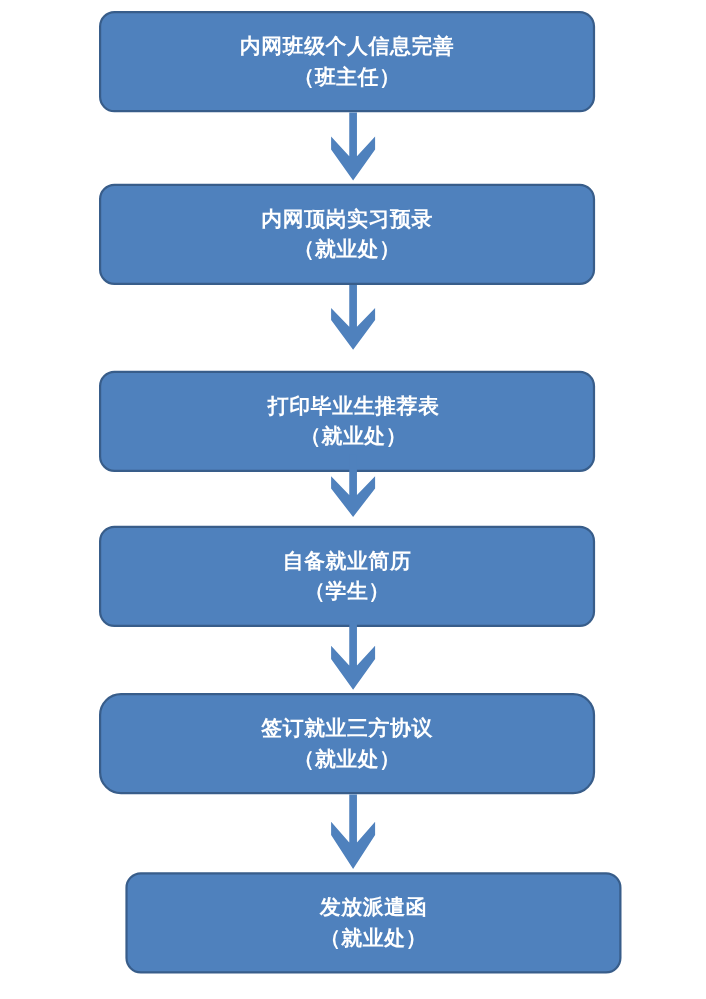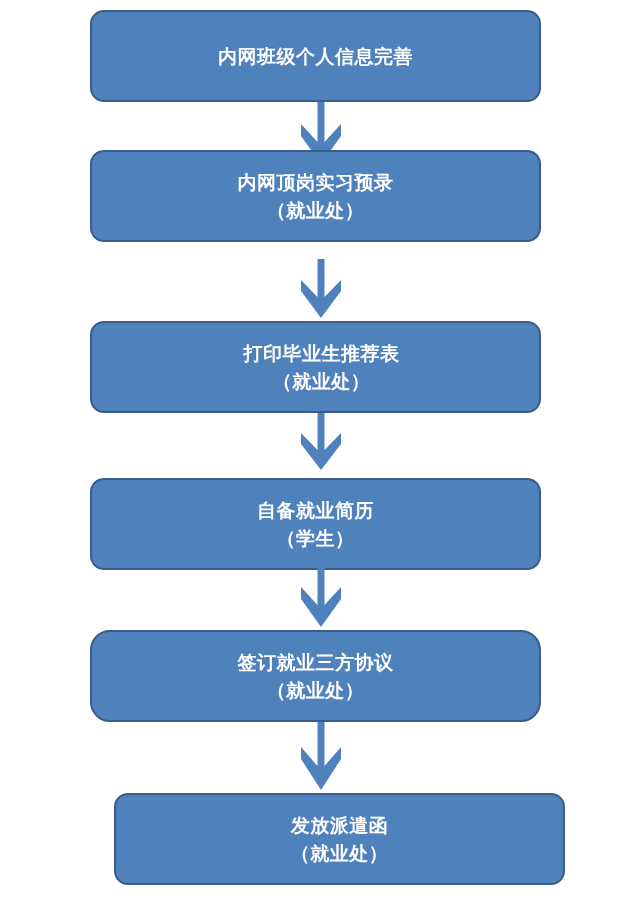--- a/index.html
+++ b/index.html
@@ -60,40 +60,41 @@
     width: 50px;
   }
   .flow-arrow svg {
     display: block;
     width: 50px;
     height: 100%;
   }
 
   
   .node-pos-0 { top: 10px; }
-  .node-pos-1 { top: 150px; }
-  .node-pos-2 { top: 321px; padding-left: 12px; }
+  .node-pos-1 { top: 167px; }
+  .node-pos-2 { top: 337px; padding-left: 12px; }
   .node-pos-3 { top: 478px; }
   .node-pos-4 { top: 630px; border-radius: 20px; }
   .node-pos-5 { top: 793px; margin-left: 24px; }
 
   
   .arrow-pos-0 { top: 102px;  height: 65px; }
   .arrow-pos-1 { top: 259px;  height: 62px; }
   .arrow-pos-2 { top: 413px;  height: 60px; }
   .arrow-pos-3 { top: 565px;  height: 65px; }
   .arrow-pos-4 { top: 722px;  height: 71px; }
 </style>
 </head>
 <body>
 
 <div id="flowchart">
 
   <div class="flow-node node-pos-0">
     <span class="node-line">内网班级个人信息完善</span>
+    <span class="node-line node-line-sub">（班主任）</span>
   </div>
 
   <div class="flow-arrow arrow-pos-0">
     <svg viewBox="0 0 50 65" preserveAspectRatio="none" aria-hidden="true">
       <path d="M 21.5 0 L 28.5 0 L 28.5 40 L 45 22 L 45 34 L 25 62 L 5 34 L 5 22 L 21.5 40 Z" fill="#4F81BD"></path>
     </svg>
   </div>
 
   <div class="flow-node node-pos-1">
     <span class="node-line">内网顶岗实习预录</span>

